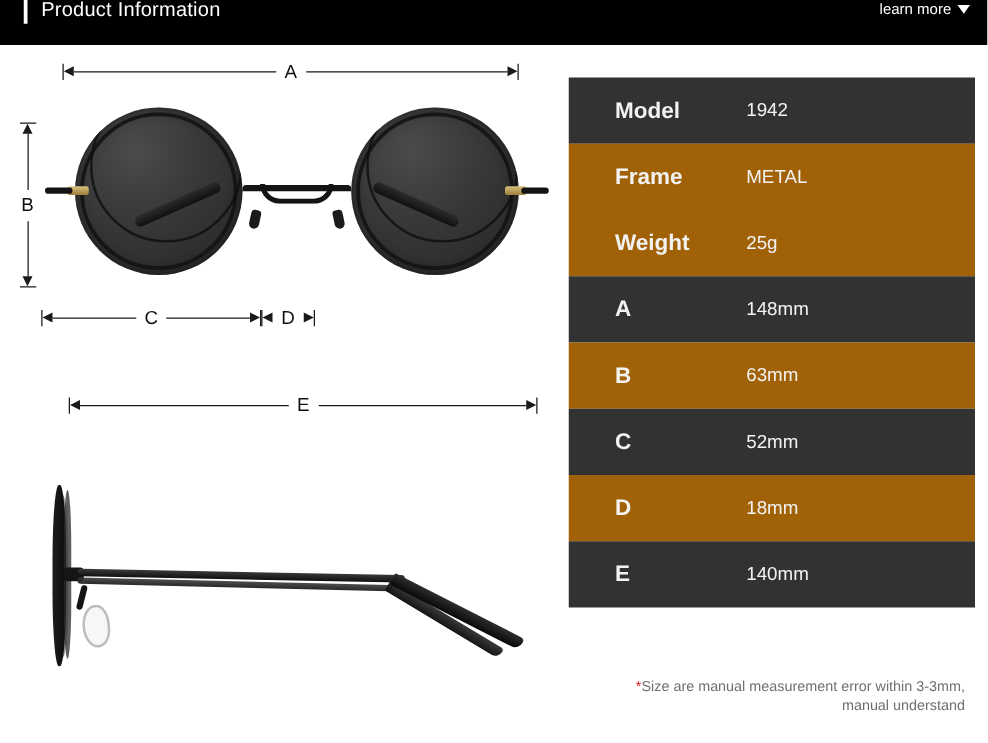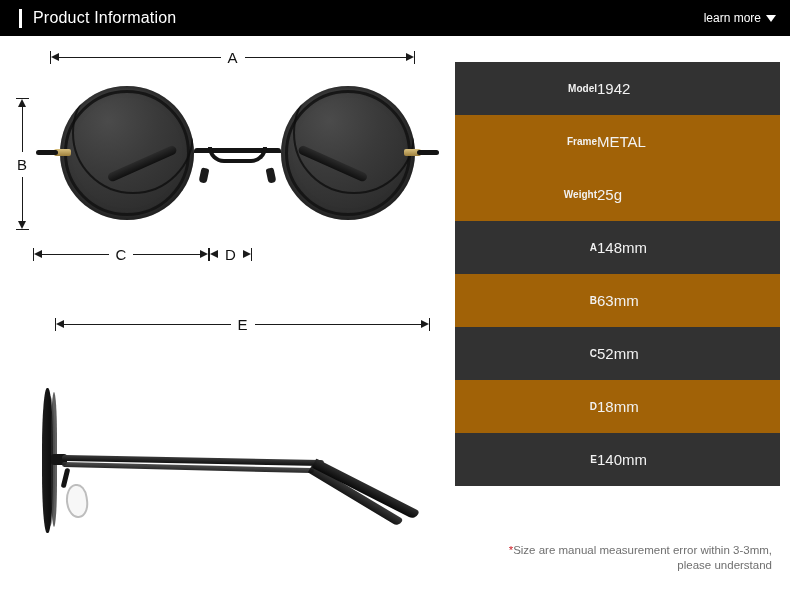--- a/index.html
+++ b/index.html
@@ -16,21 +16,21 @@
     background: #ffffff;
   }
 
   
   .header {
     position: absolute;
     left: 0; top: 0;
     width: 790px; height: 36px;
     background: #000000;
     display: flex;
-    align-items: center;
+    align-items: flex-start;
   }
   .title-accent {
     width: 3px;
     height: 19px;
     background: #ffffff;
     margin-left: 19px;
     flex: none;
   }
   .header-title {
     color: #ffffff;
@@ -340,24 +340,23 @@
     height: 53px;
     box-sizing: border-box;
     padding-left: 37px;
   }
   .spec-row.odd  { background: #323232; }
   .spec-row.even { background: #a16207; }
   .spec-key {
     width: 105px;
     flex: none;
     color: #f2f2f2;
-    font-size: 10px;
+    font-size: 18px;
     font-weight: bold;
     white-space: nowrap;
-    text-align: right;
   }
   .spec-val {
     color: #f2f2f2;
     font-size: 15px;
     white-space: nowrap;
     text-align: right;
   }
   .spec-note {
     position: absolute;
     left: 455px; top: 543px;
@@ -503,14 +502,14 @@
     <div class="spec-val">18mm</div>
   </div>
   <div class="spec-row odd">
     <div class="spec-key">E</div>
     <div class="spec-val">140mm</div>
   </div>
 </div>
 
 <div class="spec-note">
   <span class="star">*</span><span>Size are manual measurement error within 3-3mm,</span><br>
-  <span>please understand</span>
+  <span>manual understand</span>
 </div>
 
 </body></html>

